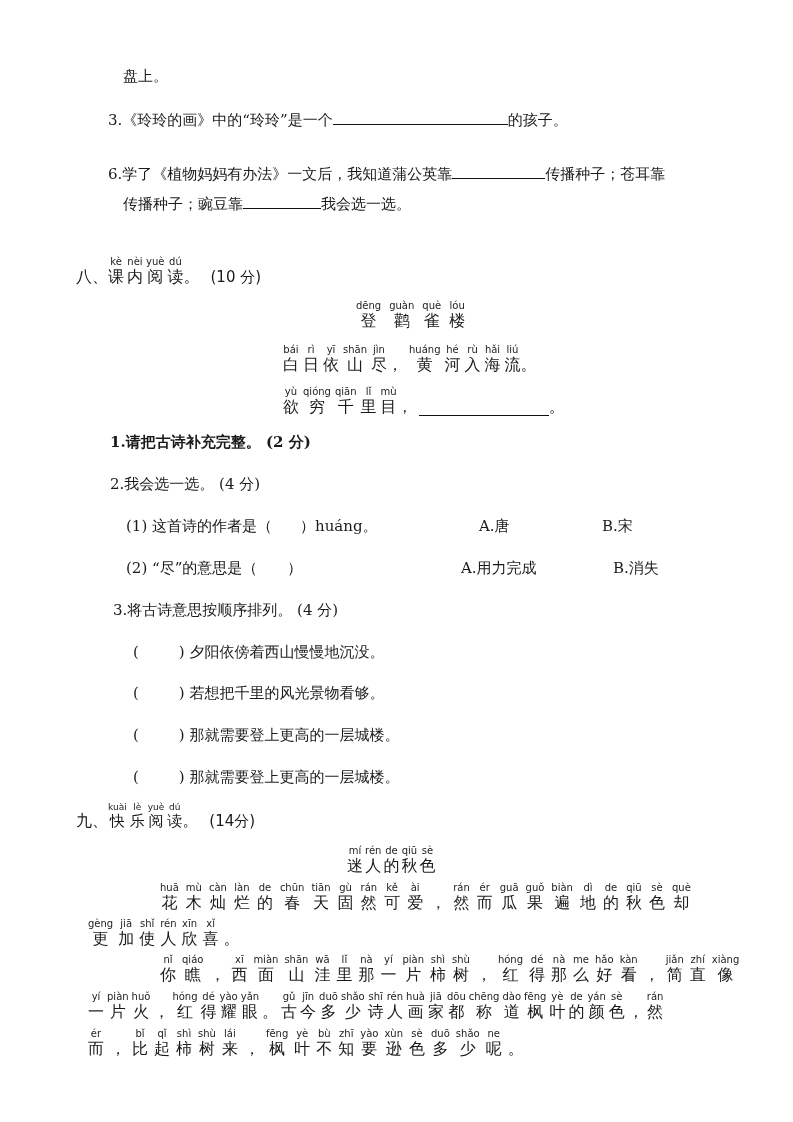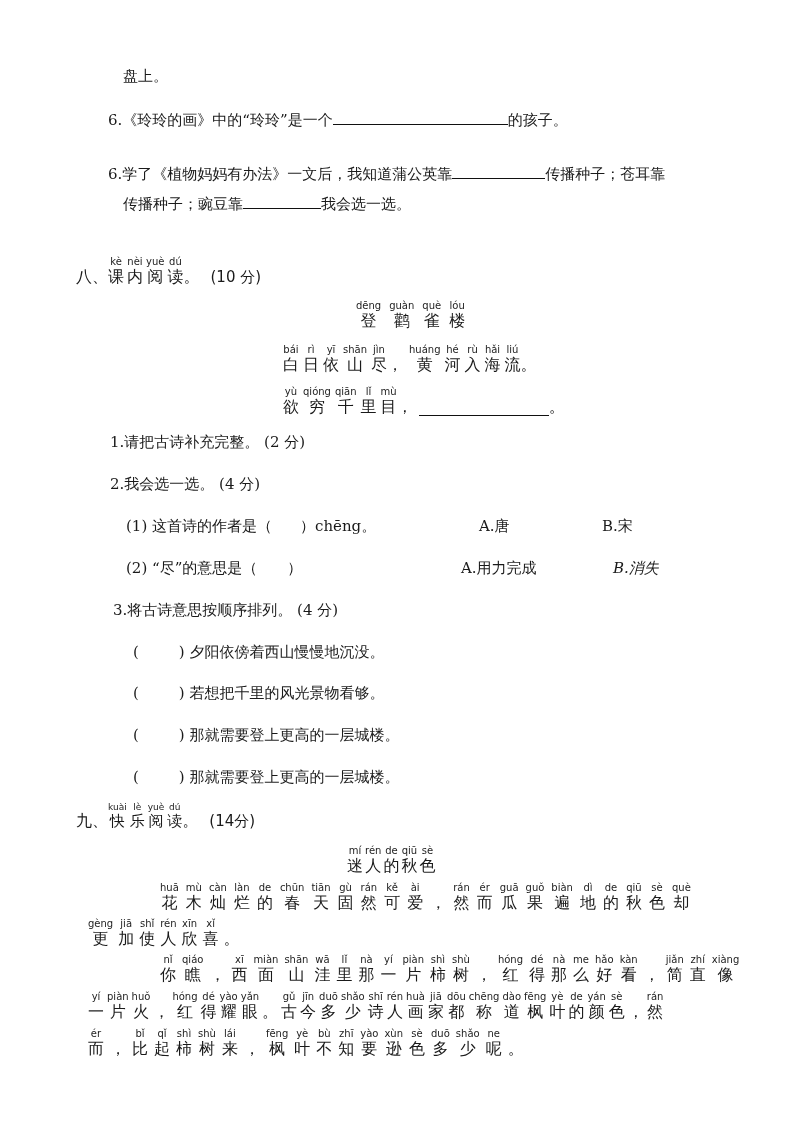--- a/index.html
+++ b/index.html
@@ -20,21 +20,21 @@
   .punct { display: inline-block; vertical-align: bottom; font-size: 16px; line-height: 18px; }
   .heading { font-family: "DejaVu Sans", "Liberation Sans", sans-serif; font-size: 16px; }
   .kai .hz { font-family: "DejaVu Serif", "Liberation Serif", serif; }
 </style>
 </head>
 <body>
 
 <div class="line" style="left:123px; top:66px;">盘上。</div>
 
 <div class="line" style="left:108px; top:110px;">
-  <span>6.《玲玲的画》中的“玲玲”是一个</span><span class="blank" style="width:175px;"></span><span>的孩子。</span>
+  <span>3.《玲玲的画》中的“玲玲”是一个</span><span class="blank" style="width:175px;"></span><span>的孩子。</span>
 </div>
 
 <div class="line" style="left:108px; top:152px;margin-top:12px;">
   <span>6.学了《植物妈妈有办法》一文后，我知道蒲公英靠</span><span class="blank" style="width:93px;"></span><span>传播种子；苍耳靠</span>
 </div>
 <div class="line" style="left:123px; top:194px;">
   <span>传播种子；豌豆靠</span><span class="blank" style="width:78px;"></span><span>我会选一选。</span>
 </div>
 
 <div class="line heading" style="left:76px; top:256px; line-height:30px;">
@@ -47,33 +47,33 @@
 </div>
 
 <div class="line" style="left:283px; top:344px;">
   <span class="rb" style="margin-right:4px"><span class="py">bái</span><span class="hz">白</span></span><span class="rb" style="margin-right:4px"><span class="py">rì</span><span class="hz">日</span></span><span class="rb" style="margin-right:4px"><span class="py">yī</span><span class="hz">依</span></span><span class="rb" style="margin-right:4px"><span class="py">shān</span><span class="hz">山</span></span><span class="rb"><span class="py">jìn</span><span class="hz">尽</span></span><span class="punct" style="margin-right:6px">，</span><span class="rb" style="margin-right:4px"><span class="py">huáng</span><span class="hz">黄</span></span><span class="rb" style="margin-right:4px"><span class="py">hé</span><span class="hz">河</span></span><span class="rb" style="margin-right:4px"><span class="py">rù</span><span class="hz">入</span></span><span class="rb" style="margin-right:4px"><span class="py">hǎi</span><span class="hz">海</span></span><span class="rb"><span class="py">liú</span><span class="hz">流</span></span><span class="punct">。</span>
 </div>
 
 <div class="line" style="left:283px; top:386px;">
   <span class="rb" style="margin-right:4px"><span class="py">yù</span><span class="hz">欲</span></span><span class="rb" style="margin-right:4px"><span class="py">qióng</span><span class="hz">穷</span></span><span class="rb" style="margin-right:4px"><span class="py">qiān</span><span class="hz">千</span></span><span class="rb" style="margin-right:4px"><span class="py">lǐ</span><span class="hz">里</span></span><span class="rb"><span class="py">mù</span><span class="hz">目</span></span><span class="punct" style="margin-right:6px">，</span><span class="blank" style="width:130px; height:16px; vertical-align:bottom;"></span><span class="punct">。</span>
 </div>
 
-<div class="line" style="left:110px; top:432px;">1.请把古诗补充完整。 (2 分)</div>
+<div class="line" style="left:110px; top:432px;font-weight:bold;">1.请把古诗补充完整。 (2 分)</div>
 <div class="line" style="left:110px; top:474px;">2.我会选一选。 (4 分)</div>
 
 <div class="line" style="left:126px; top:516px; width:540px;">
-  <span>(1) 这首诗的作者是（</span><span class="paren-gap" style="width:28px;"></span><span>）chēng。</span>
+  <span>(1) 这首诗的作者是（</span><span class="paren-gap" style="width:28px;"></span><span>）huáng。</span>
   <span style="position:absolute; left:353px;">A.唐</span>
   <span style="position:absolute; left:476px;">B.宋</span>
 </div>
 
 <div class="line" style="left:126px; top:558px; width:540px;">
   <span>(2) “尽”的意思是（</span><span class="paren-gap" style="width:30px;"></span><span>）</span>
   <span style="position:absolute; left:335px;">A.用力完成</span>
-  <span style="position:absolute; left:487px;font-style:italic;">B.消失</span>
+  <span style="position:absolute; left:487px;">B.消失</span>
 </div>
 
 <div class="line" style="left:113px; top:600px;">3.将古诗意思按顺序排列。 (4 分)</div>
 
 <div class="line" style="left:133px; top:642px;">
   <span>(</span><span class="paren-gap" style="width:40px;"></span><span>)</span>
   <span>夕阳依傍着西山慢慢地沉没。</span>
 </div>
 <div class="line" style="left:133px; top:683px;">
   <span>(</span><span class="paren-gap" style="width:40px;"></span><span>)</span>

